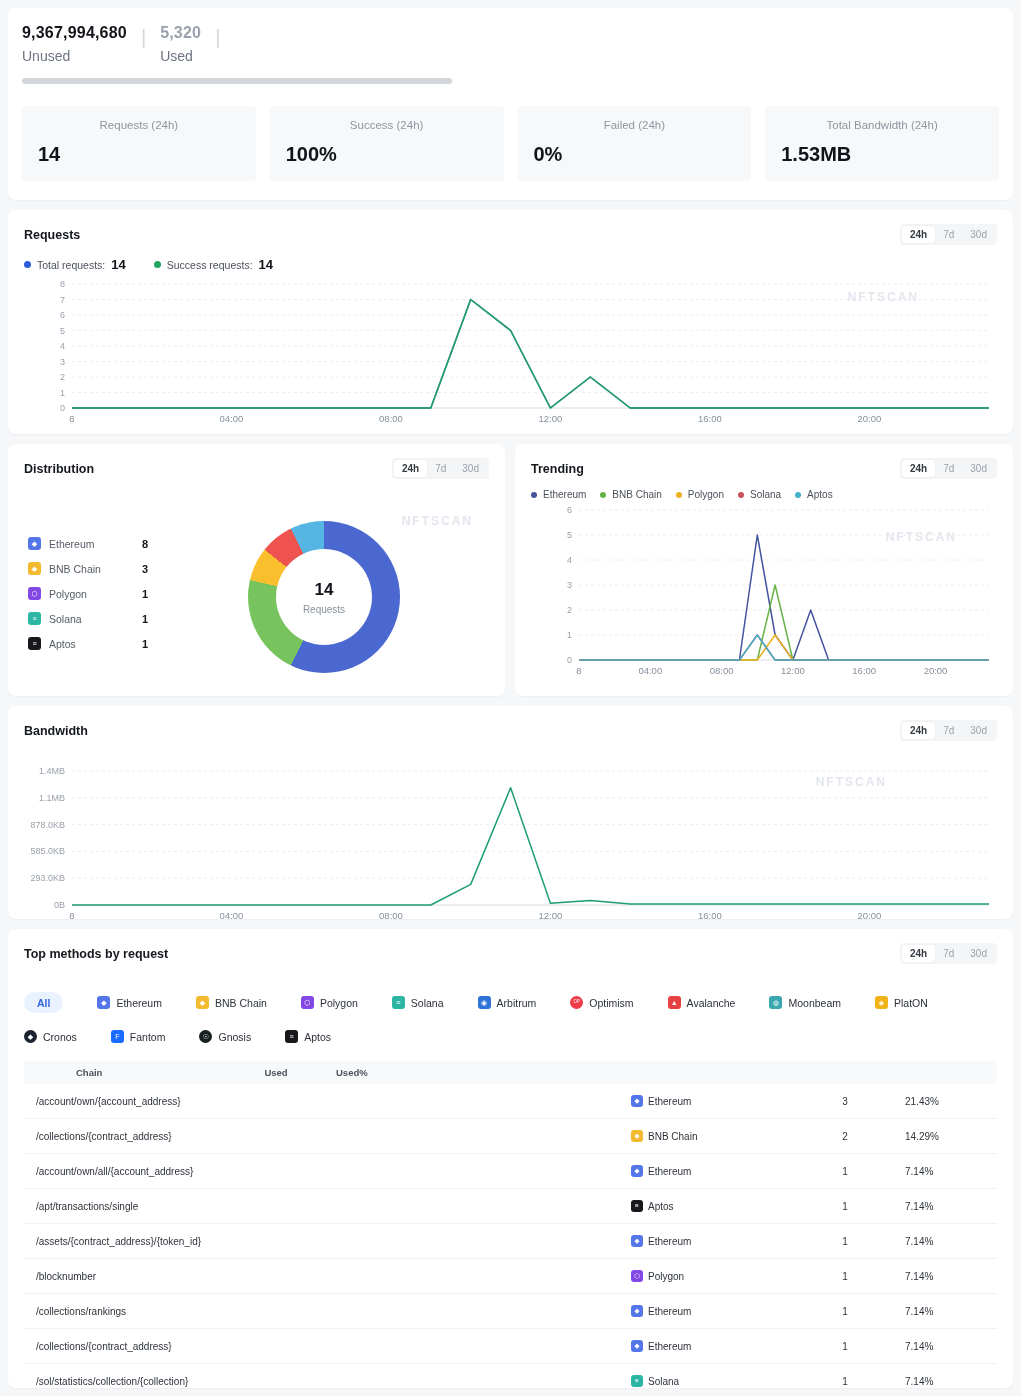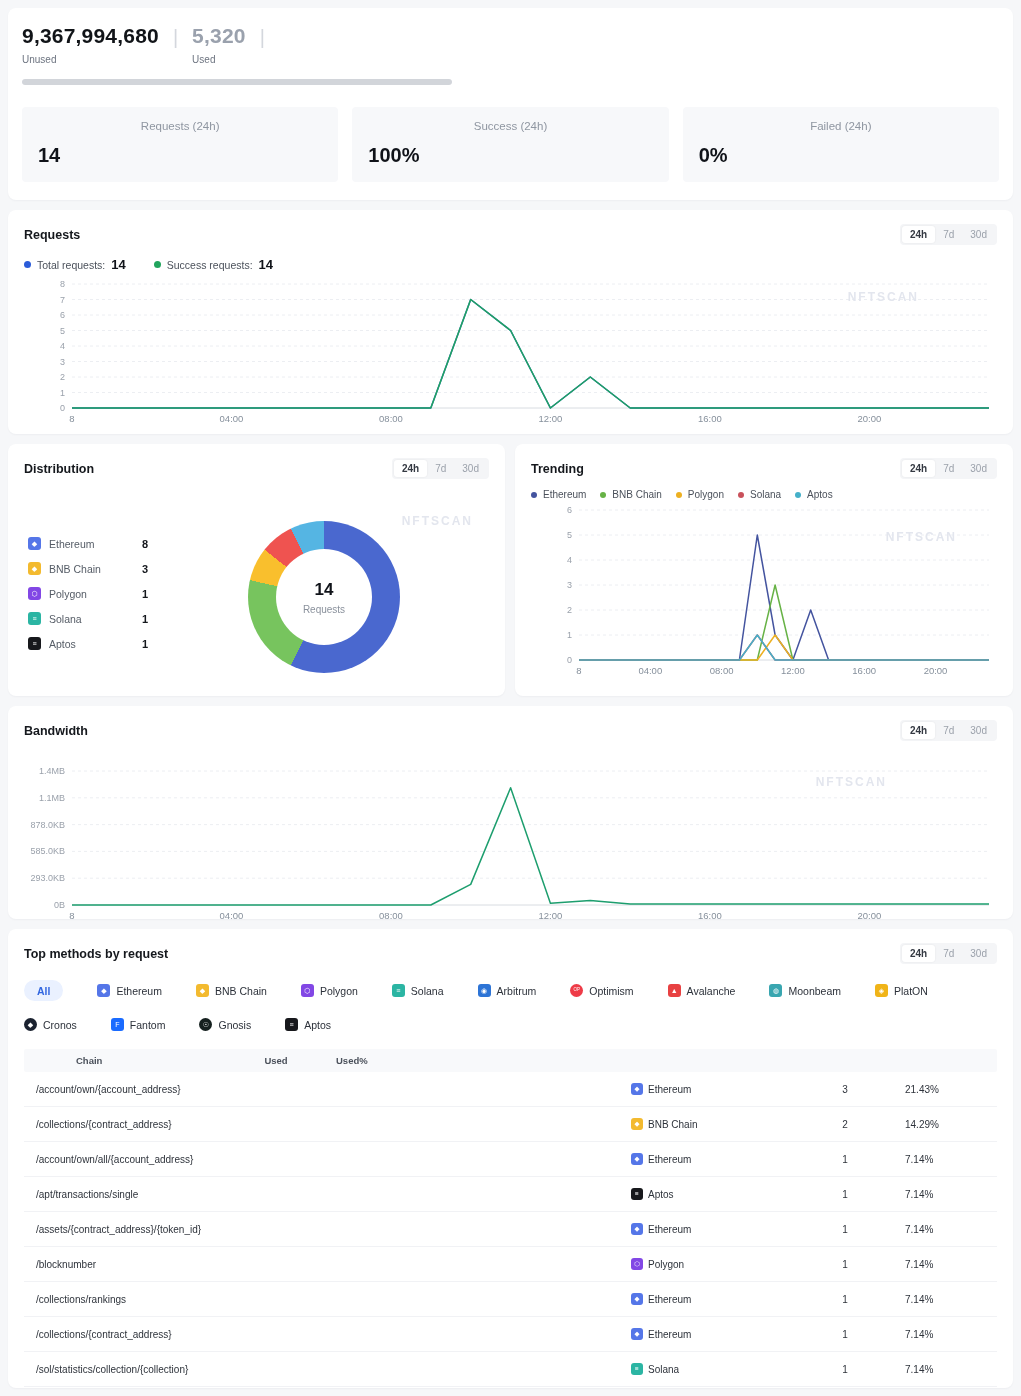--- a/index.html
+++ b/index.html
@@ -4,24 +4,24 @@
 <style>
   * { margin:0; padding:0; box-sizing:border-box; }
   html,body { width:1021px; height:1396px; background:#f6f7f9; font-family:"Liberation Sans", sans-serif; overflow:hidden; }
   .page { padding:8px; display:flex; flex-direction:column; gap:10px; height:100%; }
   .card { background:#fff; border-radius:8px; box-shadow:0 1px 2px rgba(20,30,50,.04); }
 
   
   .header-card { padding:16px 14px 14px 14px; height:192px; }
   .big-stats { display:flex; align-items:flex-start; gap:14px; }
   .big-group { display:flex; flex-direction:column; }
-  .big-num { font-size:21px; font-weight:bold; color:#111418; letter-spacing:.2px; }
+  .big-num { font-size:16px; font-weight:bold; color:#111418; letter-spacing:.2px; }
   .big-num.muted { color:#9aa1ad; }
   .big-sep { font-size:20px; color:#d4d7dd; font-weight:400; line-height:26px; }
-  .big-label { font-size:10px; color:#6d7480; margin-top:6px; }
+  .big-label { font-size:14px; color:#6d7480; margin-top:6px; }
   .progress { width:430px; height:6px; background:#e9eaee; border-radius:3px; margin-top:14px; overflow:hidden; }
   .progress-fill { height:100%; background:#d2d5da; border-radius:3px; }
   .stat-cards { display:flex; gap:14px; margin-top:22px; }
   .stat-card { flex:1; background:#f7f8fa; border-radius:4px; padding:13px 16px 15px 16px; }
   .stat-label { font-size:11.5px; color:#8f96a1;text-align:center; }
   .stat-value { font-size:20px; font-weight:bold; color:#101319; margin-top:12px; }
 
   
   .panel-head { display:flex; justify-content:space-between; align-items:center; }
   .panel-title { font-size:12.5px; font-weight:bold; color:#15181d; }
@@ -56,21 +56,21 @@
   .donut-cap { font-size:10px; color:#8a919c; margin-top:4px; }
   .trend-legend { display:flex; gap:14px; margin-top:10px; align-items:center; flex-wrap:wrap; }
   .trend-legend .legend-dot { width:6px; height:6px; }
   .trend-legend .legend-label { font-size:10px; }
 
   
   .bw-card { padding:14px 16px 6px 16px; height:213px; }
 
   
   .methods-card { padding:14px 16px; flex:1; overflow:hidden; }
-  .chips { display:flex; flex-wrap:wrap; column-gap:34px; row-gap:13px; margin-top:16px; }
+  .chips { display:flex; flex-wrap:wrap; column-gap:34px; row-gap:13px; margin-top:28px; }
   .chip { display:flex; align-items:center; gap:6px; font-size:10.5px; color:#2c313a; cursor:pointer; padding:4px 0; }
   .chip.active { background:#eaf1ff; color:#3166e0; font-weight:bold; padding:4px 13px; border-radius:13px; }
   .m-table { margin-top:14px; width:100%; }
   .t-head { display:flex; background:#f8f9fb; border-radius:2px; padding:6px 12px; }
   .t-row { display:flex; padding:11px 12px; border-bottom:1px solid #f1f2f5; align-items:center; }
   .c-api { flex:1; font-size:10px; color:#2e333b; }
   .c-chain { width:180px; display:flex; align-items:center; gap:5px; font-size:10px; color:#2e333b; padding-left:26px; }
   .c-used { width:120px; text-align:center; font-size:10px; color:#2e333b; }
   .c-pct { width:80px; font-size:10px; color:#2e333b; }
   .t-head .c-api, .t-head .c-chain, .t-head .c-used, .t-head .c-pct { font-size:9.5px; font-weight:bold; color:#4b515b; }
@@ -103,20 +103,24 @@
           <div class="stat-label">Requests (24h)</div>
           <div class="stat-value">14</div>
         </div>
         <div class="stat-card">
           <div class="stat-label">Success (24h)</div>
           <div class="stat-value">100%</div>
         </div>
         <div class="stat-card">
           <div class="stat-label">Failed (24h)</div>
           <div class="stat-value">0%</div>
+        </div>
+        <div class="stat-card">
+          <div class="stat-label">Total Bandwidth (24h)</div>
+          <div class="stat-value">1.53MB</div>
         </div>
       </div>
   </section>
 
   <section class="card requests-card">
     <div class="panel-head">
       <span class="panel-title">Requests</span>
       <div class="tabs">
           <span class="tab active">24h</span>
           <span class="tab">7d</span>

